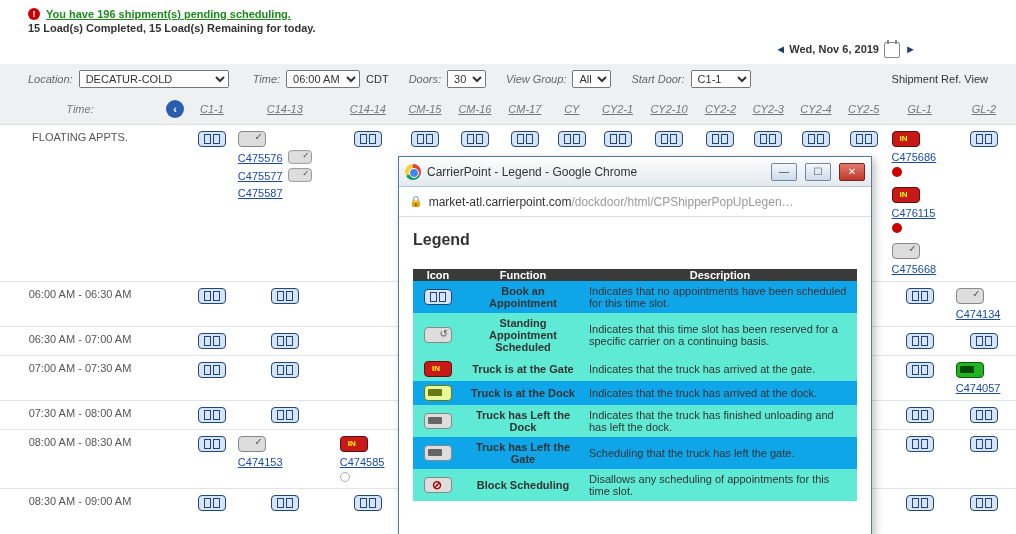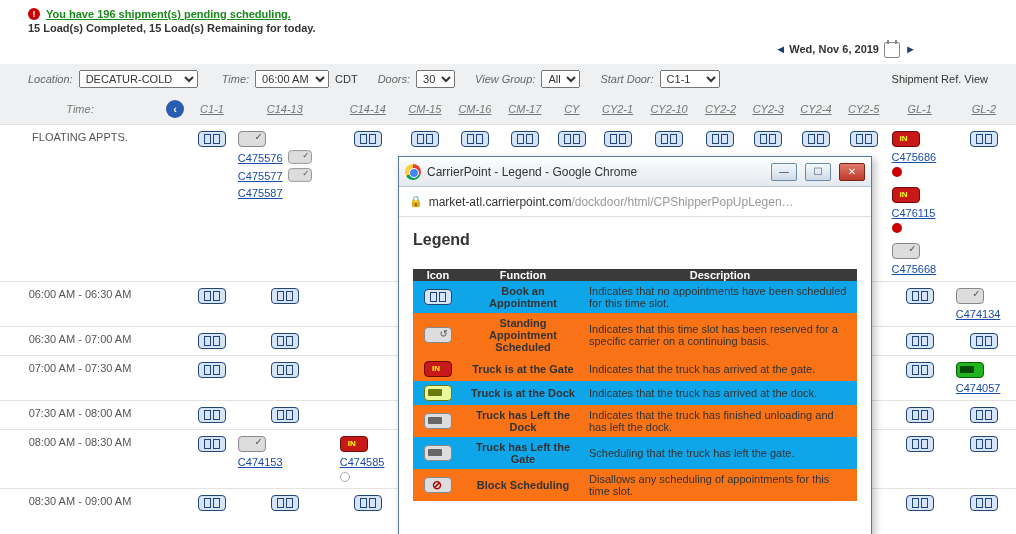--- a/index.html
+++ b/index.html
@@ -60,21 +60,21 @@
 .popup .urlbar{height:30px;display:flex;align-items:center;padding:0 10px;gap:6px;border-bottom:1px solid #ddd}
 .popup .lock{font-size:11px;color:#555}
 .popup .url{font-size:12px;color:#333}
 .popup .url .grey{color:#9a9a9a}
 .popup .body{padding:14px}
 .popup h2{font-size:16px;font-weight:bold;margin-bottom:20px}
 table.legend{width:100%;border-collapse:collapse;font-size:11px}
 table.legend thead th{background:#3a3a3a;color:#fff;font-weight:bold;text-align:center}
 table.legend td{padding:4px 6px;vertical-align:middle}
 table.legend tr.g td{background:#0ea5e9}
-table.legend tr.w td{background:#f97316}
+table.legend tr.w td{background:#5eead4}
 table.legend td.c{text-align:center}
 table.legend td.fn{text-align:center;font-weight:bold}
 table.legend td.desc{text-align:left}
 </style>
 </head>
 <body>
 
 <div class="top">
   <div class="alert-row">
     <span class="alert-circ">!</span>
@@ -85,21 +85,21 @@
 
 <div class="datebar">
   <span class="tri">◄</span>
   <span>Wed, Nov 6, 2019</span>
   <span class="cal"></span>
   <span class="tri">►</span>
 </div>
 
 <div class="filters">
   <span class="lbl">Location:</span>
-  <select style="width:119px"><option>DECATUR-COLD</option></select>
+  <select style="width:150px"><option>DECATUR-COLD</option></select>
   <span style="width:12px"></span>
   <span class="lbl">Time:</span>
   <select><option>06:00 AM</option></select>
   <span class="static">CDT</span>
   <span style="width:8px"></span>
   <span class="lbl">Doors:</span>
   <select><option>30</option></select>
   <span style="width:8px"></span>
   <span class="lbl">View Group:</span>
   <select><option>All</option></select>

